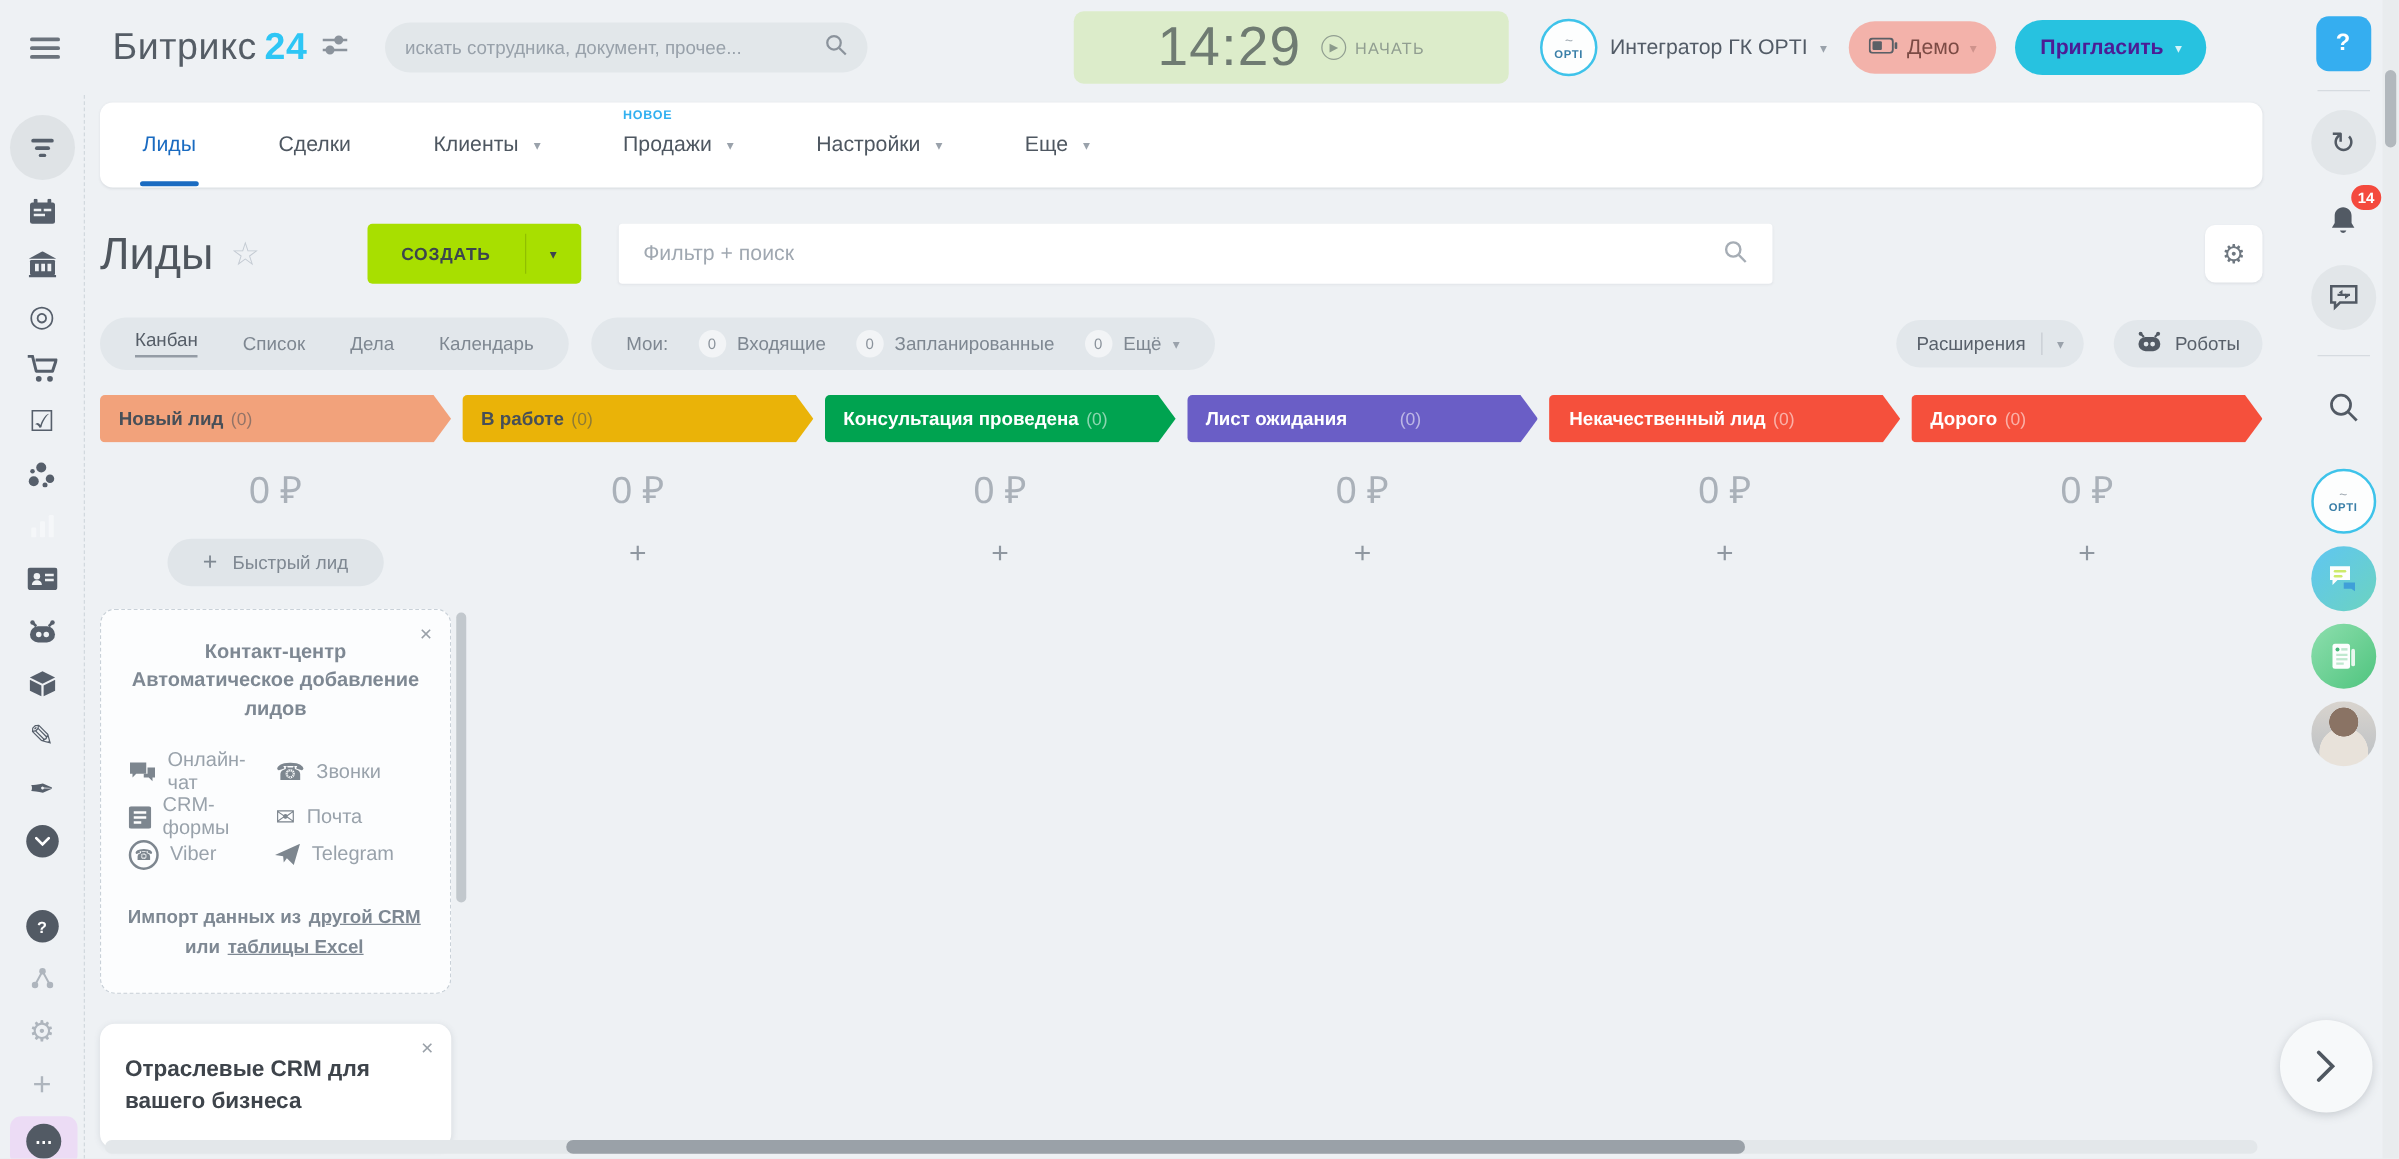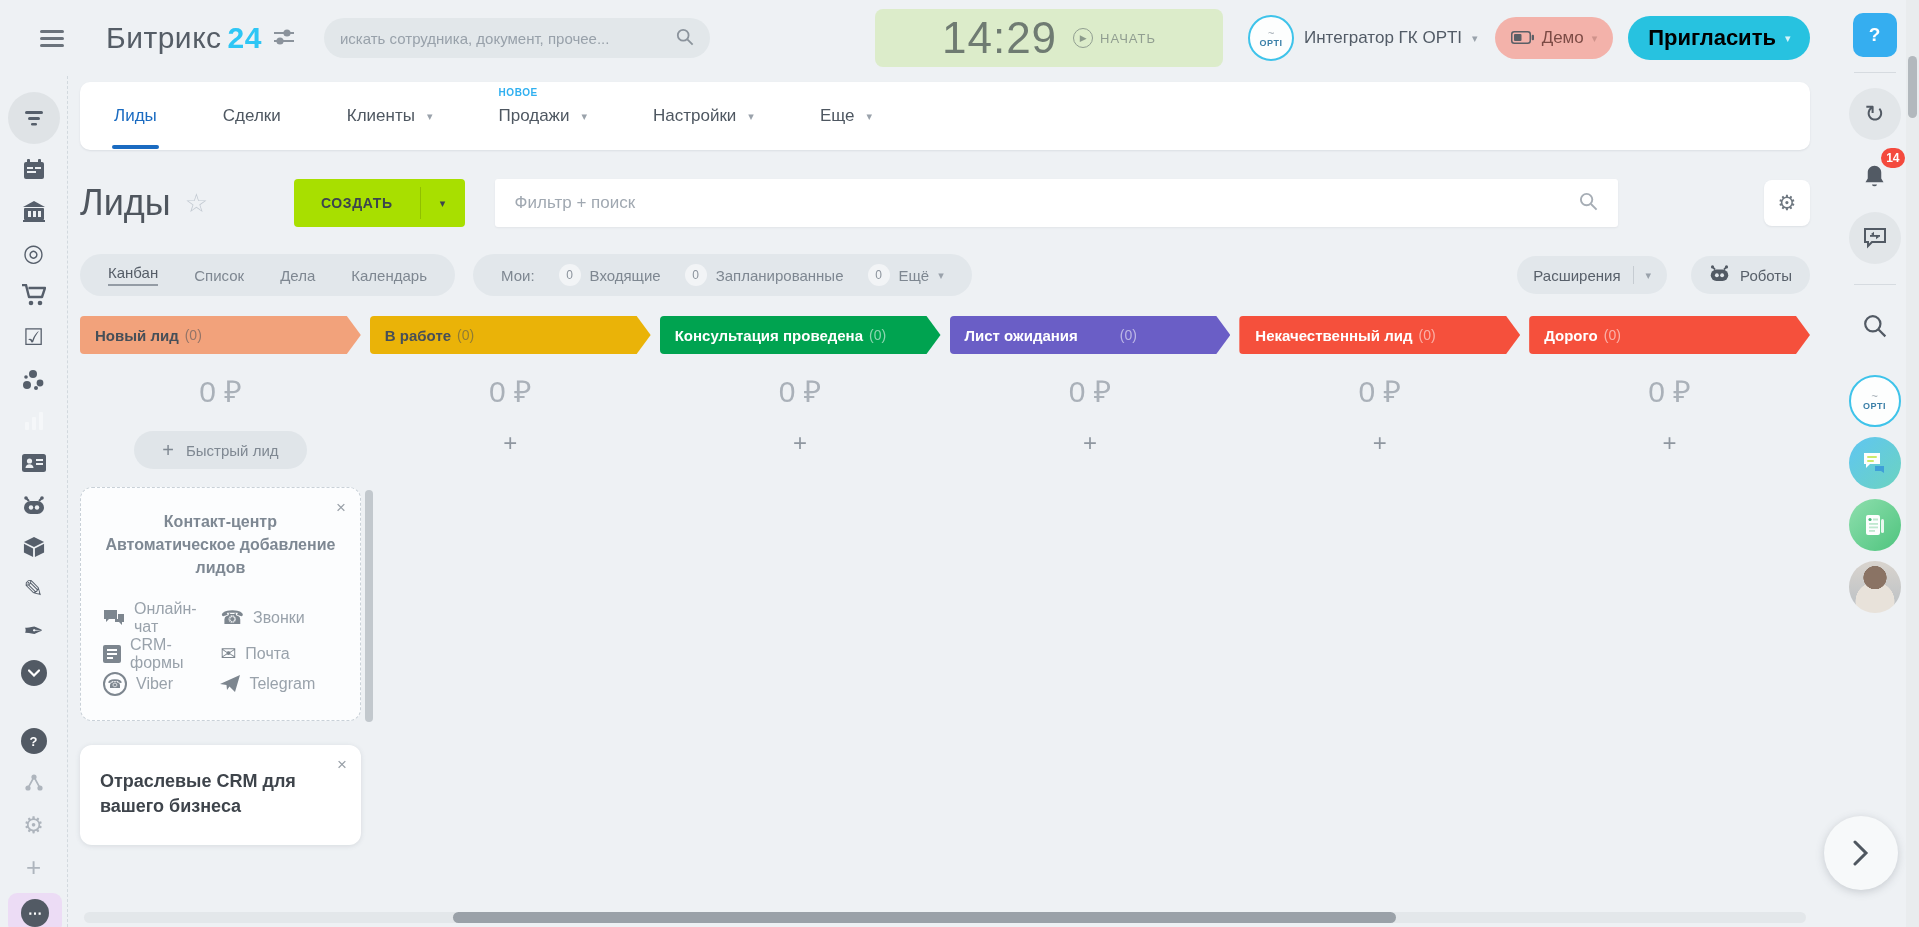--- a/index.html
+++ b/index.html
@@ -5,21 +5,21 @@
   * { margin:0; padding:0; box-sizing:border-box; }
   html,body { background:#e7ebee; }
   .app {
     position:relative; width:1919px; height:927px; overflow:hidden;
     background:#eef1f4;
     font-family:"Liberation Sans", sans-serif;
     color:#535c69; font-size:15px;
   }
 
   
-  .topbar { position:absolute; left:16px; top:0; right:76px; height:76px; display:flex; align-items:center; }
+  .topbar { position:absolute; left:0; top:0; right:76px; height:76px; display:flex; align-items:center; }
   .hamburger { margin-left:24px; width:24px; cursor:pointer; }
   .hamburger i { display:block; height:3px; background:#6b737c; border-radius:2px; margin:4px 0; }
   .logo { margin-left:42px; font-size:30px; color:#555d66; letter-spacing:.5px; white-space:nowrap; }
   .logo .num { color:#2ec6f5; font-weight:bold; margin-left:6px; }
   .sliders { margin-left:12px; }
   .search-pill { margin-left:30px; width:386px; height:40px; border-radius:20px; background:#e2e7ea;
     display:flex; align-items:center; padding:0 16px; }
   .search-pill input { flex:1; border:0; background:transparent; outline:none; font-size:15px;
     color:#6c757e; font-family:"Liberation Sans",sans-serif; }
   .search-pill input::placeholder { color:#98a1aa; }
@@ -35,21 +35,21 @@
   .opti-swirl { color:#9aa4ad; font-size:11px; font-style:italic; }
   .opti-word { font-size:9px; font-weight:bold; color:#3a7fa8; letter-spacing:.5px; }
   .account-name { font-size:17px; color:#525b66; white-space:nowrap; }
   .chev { color:#9aa2ab; font-size:11px; }
   .demo-pill { margin-left:17px; height:42px; border-radius:21px; background:#f3b2aa; padding:0 16px;
     display:flex; align-items:center; gap:8px; cursor:pointer; }
   .demo-label { font-size:17px; color:#7c4b45; }
   .demo-pill .chev { color:#cf938c; }
   .invite-pill { margin-left:15px; height:44px; border-radius:22px; background:#27c2e0; padding:0 20px;
     display:flex; align-items:center; gap:9px; cursor:pointer; }
-  .invite-label { color:#000000; font-size:22px; font-weight:bold; }
+  .invite-label { color:#4c1d95; font-size:17px; font-weight:bold; }
   .invite-pill .chev { color:#d6f4fa; }
 
   
   .left-rail { position:absolute; left:0; top:76px; bottom:0; width:68px;
     border-right:1px dashed #d2d9de; display:flex; flex-direction:column; align-items:center; }
   .lr-item { width:52px; height:42px; display:flex; align-items:center; justify-content:center;
     color:#565f6b; font-size:21px; cursor:pointer; flex:0 0 auto; }
   .lr-item.hl { background:#dfe3e6; border-radius:50%; height:52px; margin-bottom:4px; }
   .lr-item.faint { color:#aeb5bd; }
   .lr-item svg { display:block; }
@@ -96,21 +96,21 @@
   .new-badge { position:absolute; top:-19px; left:0; font-size:10px; font-weight:bold; color:#31b0f0; letter-spacing:.6px; }
 
   .title-row { margin-top:28px; display:flex; align-items:center; height:50px; }
   .page-title { font-size:36px; font-weight:300; color:#4f565e; }
   .fav-star { margin-left:14px; font-size:26px; color:#c3cad2; cursor:pointer; }
   .create-btn { margin-left:86px; height:48px; background:#a8df00; border-radius:4px; display:flex; align-items:stretch; cursor:pointer; }
   .create-main { display:flex; align-items:center; padding:0 27px; font-size:14px; font-weight:bold;
     letter-spacing:.6px; color:#3c454d; }
   .create-split { width:1px; background:rgba(0,0,0,.14); margin:8px 0; }
   .create-arrow { width:44px; display:flex; align-items:center; justify-content:center; color:#3c454d; font-size:11px; }
-  .filter-input { margin-left:30px; width:1123px; height:48px; background:#fff; border-radius:3px;
+  .filter-input { margin-left:30px; width:923px; height:48px; background:#fff; border-radius:3px;
     display:flex; align-items:center; padding:0 20px; box-shadow:0 1px 2px rgba(83,92,105,.08); }
   .filter-input input { flex:1; border:0; outline:none; background:transparent; font-size:17px;
     color:#6c757e; font-family:"Liberation Sans",sans-serif; }
   .filter-input input::placeholder { color:#a0a8b1; }
   .gear-btn { margin-left:auto; width:46px; height:46px; background:#fff; border-radius:8px;
     box-shadow:0 1px 2px rgba(83,92,105,.1); display:flex; align-items:center; justify-content:center;
     font-size:21px; color:#6f7881; cursor:pointer; }
 
   .filter-row { margin-top:26px; display:flex; align-items:center; }
   .pill-group { background:#e2e7eb; border-radius:21px; height:42px; display:flex; align-items:center;
@@ -510,20 +510,26 @@
             </div>
             <div class="cw-item">
               <span class="ic">
                 <svg width="20" height="17" viewBox="0 0 20 17">
                     <path d="M0 9 20 0 15 17 9.5 11.5 7 15 6.5 10Z" fill="#7d868f"></path>
                   </svg>
               </span>
               <span>Telegram</span>
             </div>
           </div>
+          <div class="cw-import">
+            <span>Импорт данных из</span>
+            <span class="cw-link">другой CRM</span>
+            <span>или</span>
+            <span class="cw-link">таблицы Excel</span>
+          </div>
           <div class="col-scroll"></div>
         </div>
 
         <div class="industry-widget">
           <span class="iw-close">×</span>
           <div class="iw-title">Отраслевые CRM для вашего бизнеса</div>
 
         </div>
       </div>
 

